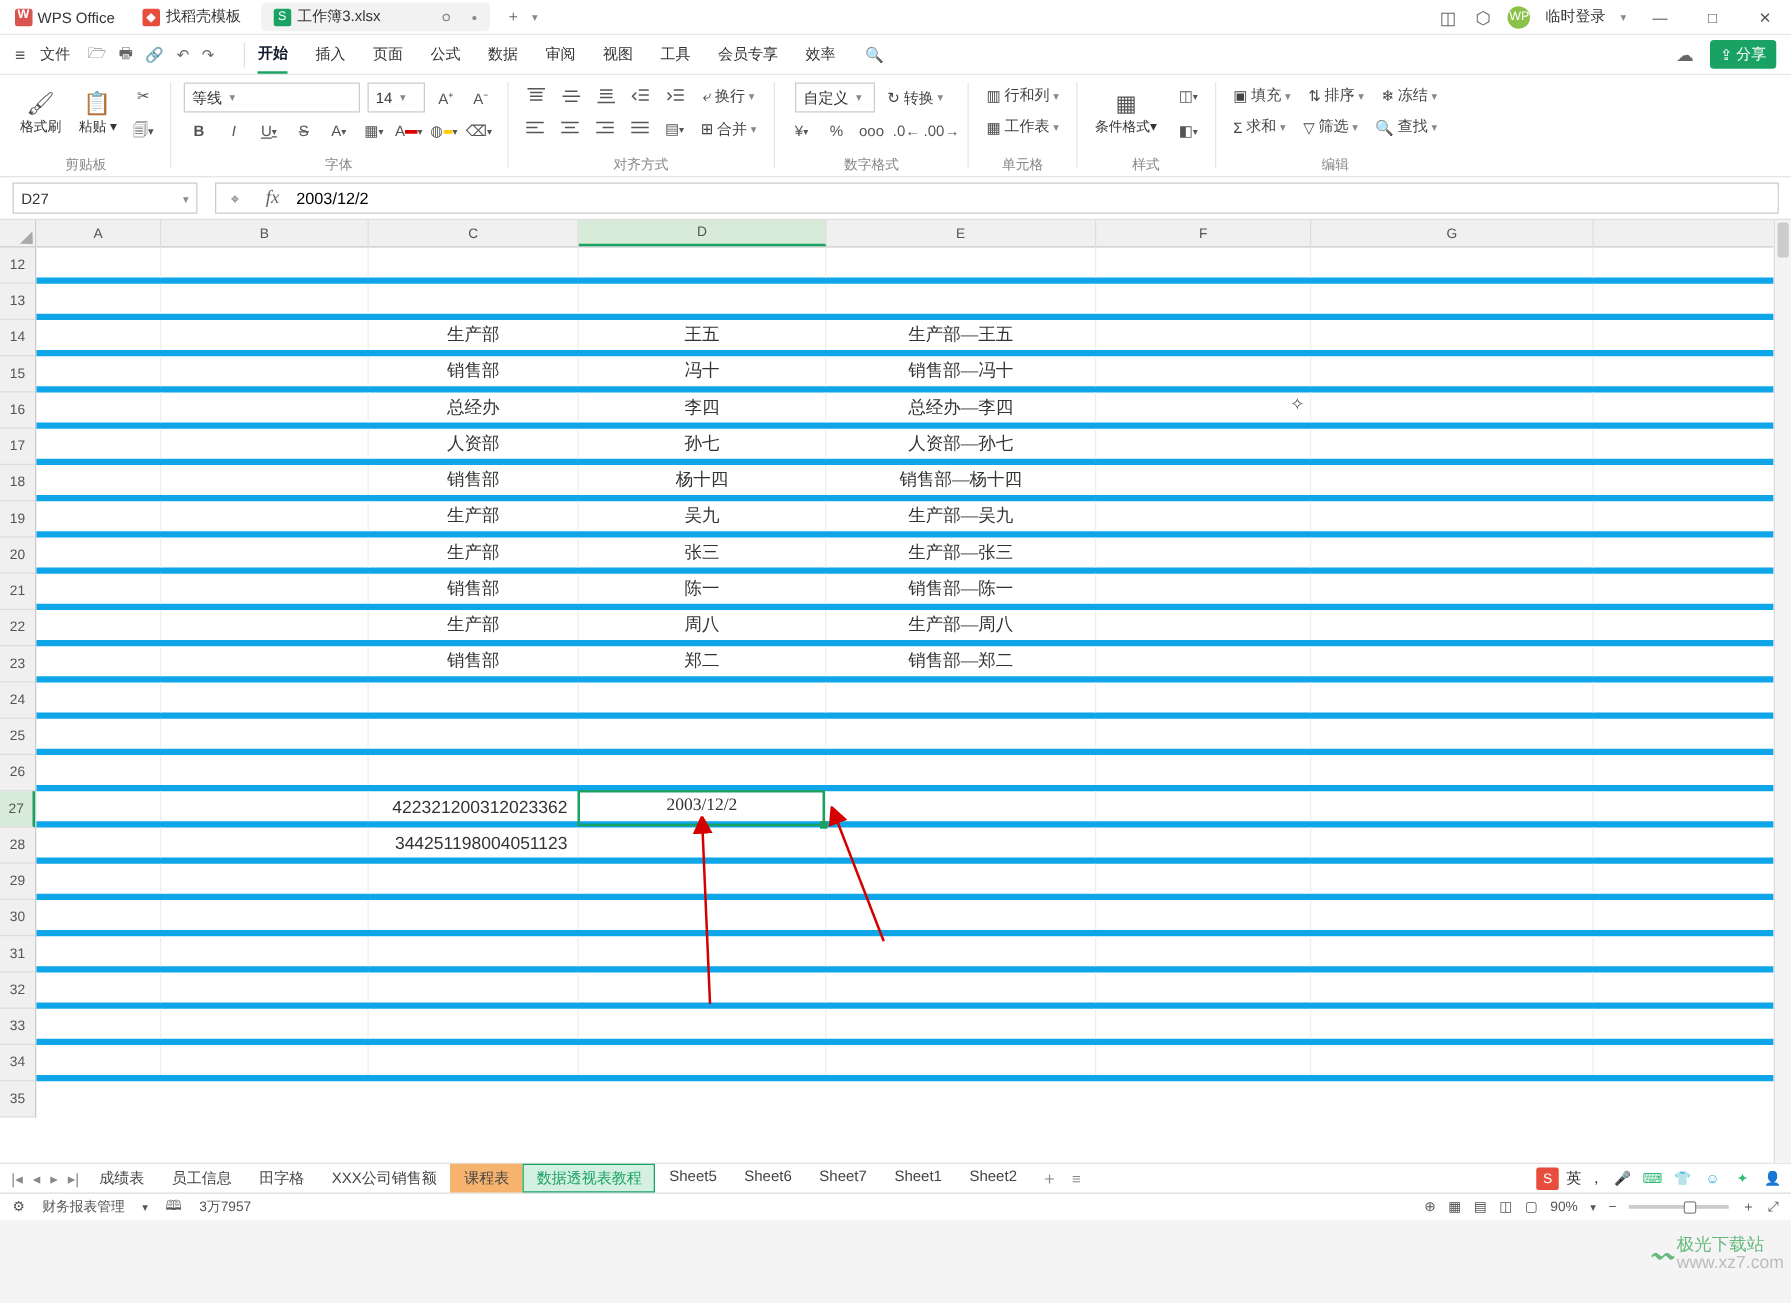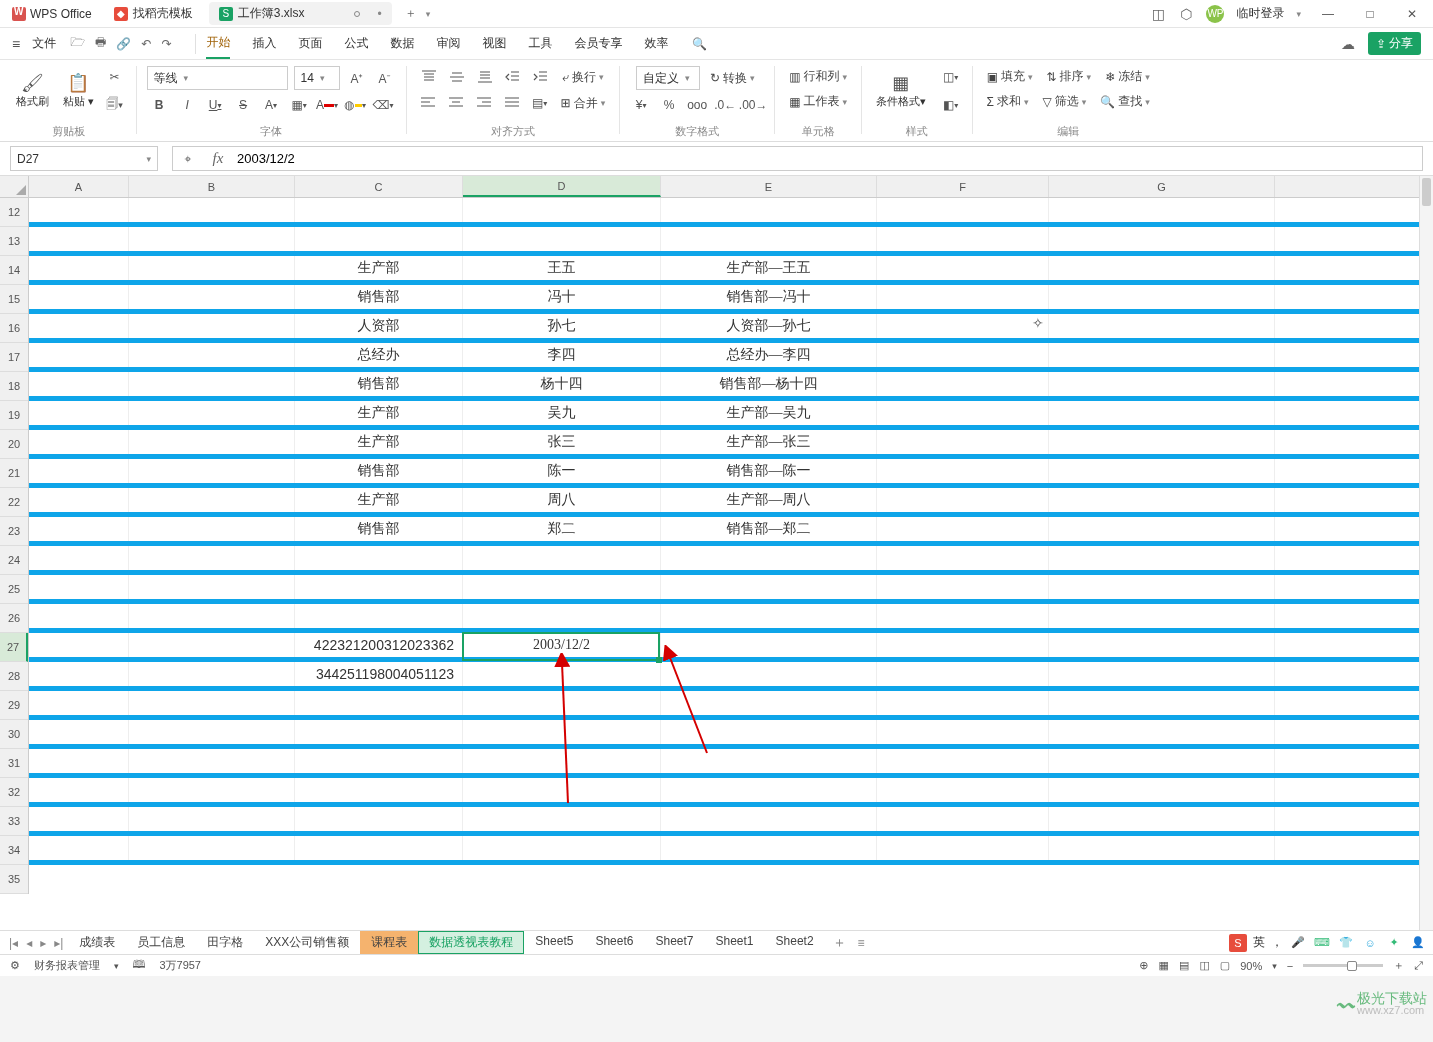--- a/index.html
+++ b/index.html
@@ -19,21 +19,21 @@
   .wctrl{width:30px;height:28px;display:flex;align-items:center;justify-content:center;color:#555}
 
   .menubar{height:32px;background:#fff;display:flex;align-items:center;padding:0 12px;gap:4px;border-bottom:1px solid #e5e5e5}
   .menubar .ham{font-size:14px;color:#555;margin-right:2px}
   .menubar .file{padding:0 6px}
   .qat{display:flex;align-items:center;gap:10px;margin-left:4px;margin-right:14px}
   .qat .q{color:#666}
   .sep{width:1px;height:20px;background:#e0e0e0;margin:0 6px}
   .tabs{display:flex;align-items:center;gap:22px}
   .tabs .tab{padding:6px 0;color:#333}
-  .tabs .tab.active{color:#a16207;border-bottom:2px solid #1aa264;font-weight:400}
+  .tabs .tab.active{color:#0f172a;border-bottom:2px solid #1aa264;font-weight:700}
   .menubar .mright{margin-left:auto;display:flex;align-items:center;gap:12px}
   .share-btn{background:#1aa264;color:#fff;padding:3px 8px;border-radius:3px;display:flex;align-items:center;gap:3px}
 
   .ribbon{height:82px;background:#fff;display:flex;align-items:flex-start;padding:6px 12px 0;border-bottom:1px solid #ddd}
   .rgroup{display:flex;flex-direction:column;align-items:center;height:76px;position:relative}
   .rgroup .row{display:flex;align-items:center;gap:6px}
   .rgroup .glabel{font-size:11px;color:#888;margin-top:auto;margin-bottom:3px}
   .vbtn{display:flex;flex-direction:column;align-items:center;gap:2px;padding:2px 4px;font-size:11px}
   .vbtn .ic{font-size:18px;line-height:18px;color:#555}
   .rsep{width:1px;height:68px;background:#e5e5e5;margin:0 10px}
@@ -80,21 +80,21 @@
   .sheetbar .add{color:#888;padding:0 6px;font-size:14px}
   .ime-bar{margin-left:auto;display:flex;align-items:center;gap:6px}
   .ime-ico{width:18px;height:18px;display:flex;align-items:center;justify-content:center;border-radius:2px;color:#fff;font-size:11px}
 
   .status{height:22px;background:#fff;border-top:1px solid #ddd;display:flex;align-items:center;padding:0 10px;font-size:11px;color:#555;gap:14px}
   .status .right{margin-left:auto;display:flex;align-items:center;gap:10px}
   .zslider{width:80px;height:3px;background:#ccc;position:relative}
   .zslider::after{content:"";position:absolute;left:44px;top:-3px;width:8px;height:8px;border:1px solid #888;background:#fff;border-radius:2px}
   .watermark{position:absolute;right:6px;bottom:26px;font-size:14px;color:#3aa757;opacity:.75;pointer-events:none;display:flex;align-items:center;gap:2px}
   .watermark .sw{font-size:18px}
-  .watermark .sub{color:#aaa;font-size:11px}
+  .watermark .sub{color:#aaa;font-size:14px}
 </style>
 </head>
 <body>
 
 <div class="titlebar">
   <div class="tb-app">
     <span class="logo"></span>
     <span>WPS Office</span>
   </div>
   <div class="doc-tab">
@@ -405,32 +405,32 @@
           <div class="cell" style="width: 166px;"></div>
           <div class="cell" style="width: 168px;">销售部</div>
           <div class="cell" style="width: 198px;">冯十</div>
           <div class="cell" style="width: 216px;">销售部—冯十</div>
           <div class="cell" style="width: 172px;"></div>
           <div class="cell" style="width: 226px;"></div>
         </div>
         <div class="crow">
           <div class="cell" style="width: 100px;"></div>
           <div class="cell" style="width: 166px;"></div>
+          <div class="cell" style="width: 168px;">总经办</div>
+          <div class="cell" style="width: 198px;">李四</div>
+          <div class="cell" style="width: 216px;">总经办—李四</div>
+          <div class="cell" style="width: 172px;"></div>
+          <div class="cell" style="width: 226px;"></div>
+        </div>
+        <div class="crow">
+          <div class="cell" style="width: 100px;"></div>
+          <div class="cell" style="width: 166px;"></div>
           <div class="cell" style="width: 168px;">人资部</div>
           <div class="cell" style="width: 198px;">孙七</div>
           <div class="cell" style="width: 216px;">人资部—孙七</div>
-          <div class="cell" style="width: 172px;"></div>
-          <div class="cell" style="width: 226px;"></div>
-        </div>
-        <div class="crow">
-          <div class="cell" style="width: 100px;"></div>
-          <div class="cell" style="width: 166px;"></div>
-          <div class="cell" style="width: 168px;">总经办</div>
-          <div class="cell" style="width: 198px;">李四</div>
-          <div class="cell" style="width: 216px;">总经办—李四</div>
           <div class="cell" style="width: 172px;"></div>
           <div class="cell" style="width: 226px;"></div>
         </div>
         <div class="crow">
           <div class="cell" style="width: 100px;"></div>
           <div class="cell" style="width: 166px;"></div>
           <div class="cell" style="width: 168px;">销售部</div>
           <div class="cell" style="width: 198px;">杨十四</div>
           <div class="cell" style="width: 216px;">销售部—杨十四</div>
           <div class="cell" style="width: 172px;"></div>

